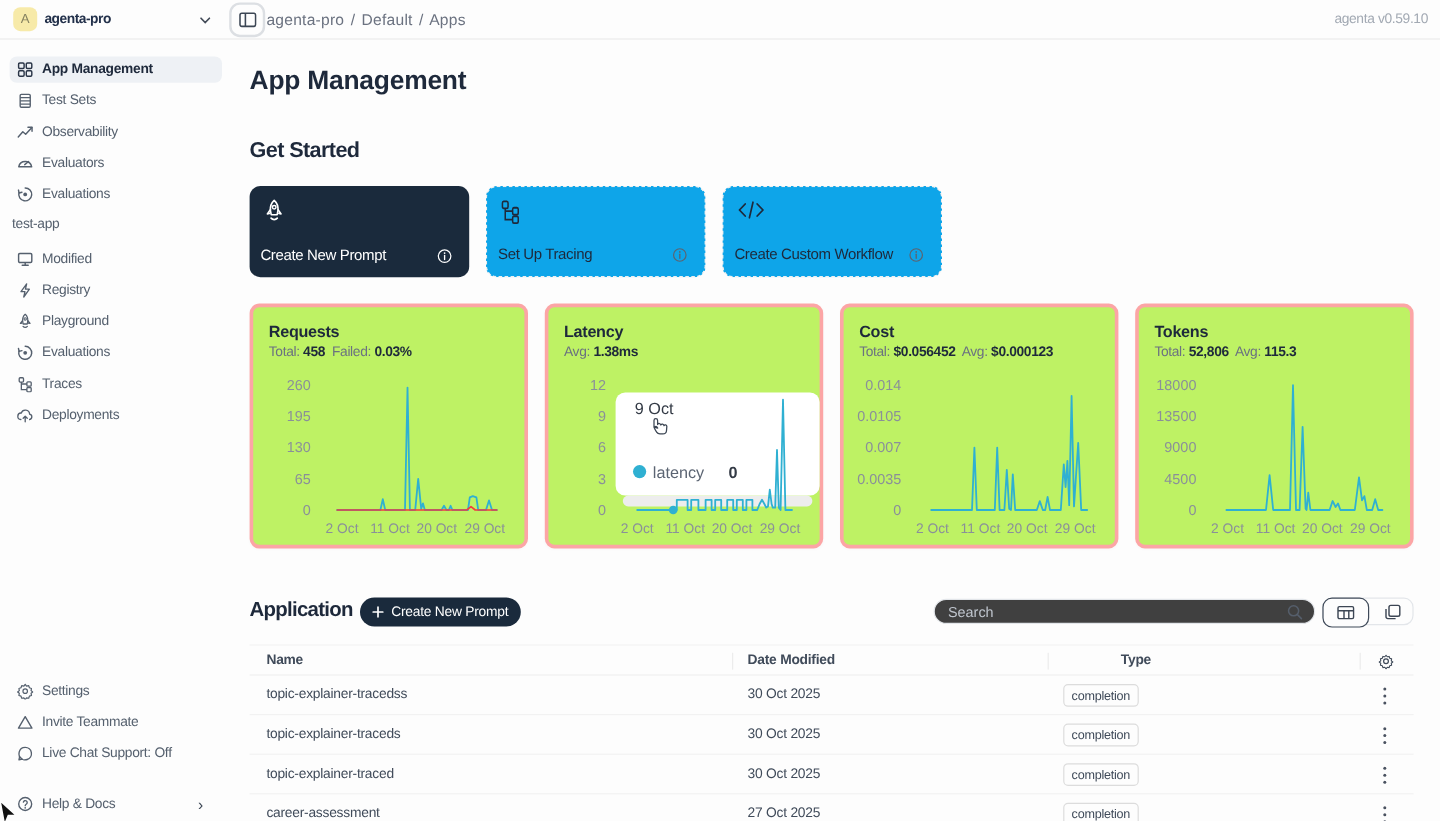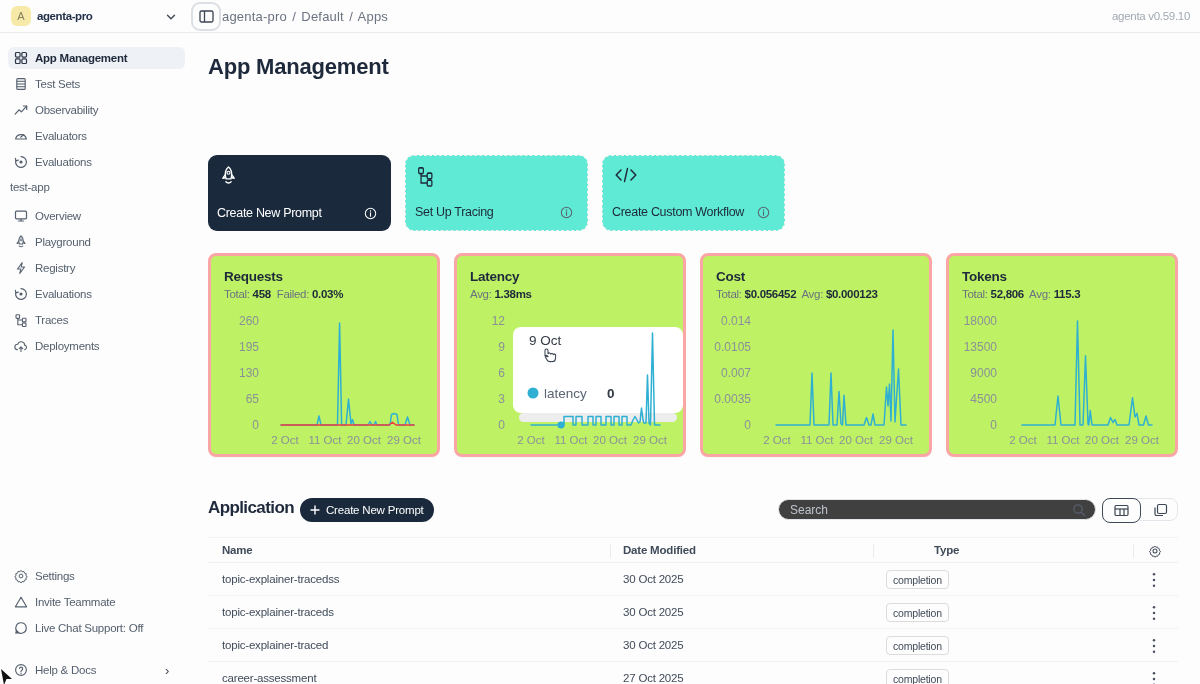--- a/index.html
+++ b/index.html
@@ -19,21 +19,21 @@
 .nav-item svg { flex:0 0 14px; margin-right:7px; }
 .nav-item.sel { background:#eef1f5; color:#1e293b; font-weight:600; }
 .nav-label { padding:0 2px; margin:8px 0 12px 0; color:#55606e; font-size:11.5px; letter-spacing:-0.25px; }
 #botnav { position:absolute; left:8px; bottom:3px; width:177px; }
 
 #main { position:absolute; left:208px; top:33px; width:970px; }
 h1 { font-size:22px; font-weight:bold; color:#1e293b; margin-top:21px; letter-spacing:-0.2px; }
 h2 { font-size:18px; font-weight:bold; color:#1e293b; margin-top:35px; letter-spacing:-0.5px; }
 
 #gscards { position:absolute; left:0; top:122px; display:flex; }
-.gcard { width:183px; height:76px; border-radius:9px; margin-right:14px; position:relative; border:1px dashed #eeeeee; background:#5eead4; }
+.gcard { width:183px; height:76px; border-radius:9px; margin-right:14px; position:relative; border:1px dashed #eeeeee; background:#0ea5e9; }
 .gcard.dark { background:#1a2a3c; border:none; }
 .gcard .gicon { position:absolute; left:11px; top:10px; }
 .gcard .grow { position:absolute; left:9px; right:14px; bottom:11px; display:flex; align-items:center; justify-content:space-between; font-size:12.5px; font-weight:500; color:#1e293b; letter-spacing:-0.3px; }
 .gcard.dark .grow { color:#fff; }
 
 #stats { position:absolute; left:0; top:220px; display:flex; }
 .scard { width:232px; height:204px; border:3px solid #fca5a5; border-radius:8px; background:#bef264; margin-right:14px; position:relative; box-shadow:0 1px 2px rgba(0,0,0,0.02); }
 .scard .stitle { position:absolute; left:13px; top:13px; font-size:13.5px; font-weight:bold; color:#1e293b; letter-spacing:-0.25px; }
 .scard .ssub { position:absolute; left:13px; top:32px; font-size:11.5px; color:#6b7280; letter-spacing:-0.3px; }
 .scard .ssub b { color:#1e293b; font-weight:600;margin-top:20px; }
@@ -123,40 +123,40 @@
       </svg>
       <span>Evaluations</span>
     </div>
   <div class="nav-label">test-app</div>
   <div class="nav-item">
       <svg width="14" height="14" viewBox="0 0 14 14">
         <rect x="1.5" y="2.2" width="11" height="7.6" rx="1" fill="none" stroke="#55606e" stroke-width="1.2"></rect>
         <line x1="4.5" y1="12" x2="9.5" y2="12" stroke="#55606e" stroke-width="1.2" stroke-linecap="round"></line>
         <line x1="7" y1="9.8" x2="7" y2="12" stroke="#55606e" stroke-width="1.2"></line>
       </svg>
-      <span>Overview</span>
+      <span>Modified</span>
+    </div>
+  <div class="nav-item">
+      <svg width="14" height="14" viewBox="0 0 14 14">
+        <path d="M8.2 1.5 L3.5 8 H6.8 L5.8 12.5 L10.5 6 H7.2 Z" fill="none" stroke="#55606e" stroke-width="1.1" stroke-linejoin="round"></path>
+      </svg>
+      <span>Registry</span>
     </div>
   <div class="nav-item">
       <svg width="14" height="14" viewBox="0 0 14 14">
         <path d="M7 0.9 C5.3 2.4 4.6 4.6 4.9 6.9 L5.3 9 h3.4 l0.4-2.1 C9.4 4.6 8.7 2.4 7 0.9 Z" fill="none" stroke="#55606e" stroke-width="1.05" stroke-linejoin="round"></path>
         <path d="M4.9 5.9 L3 8.5 L4.7 8.2" fill="none" stroke="#55606e" stroke-width="1.05" stroke-linejoin="round"></path>
         <path d="M9.1 5.9 L11 8.5 L9.3 8.2" fill="none" stroke="#55606e" stroke-width="1.05" stroke-linejoin="round"></path>
         <circle cx="7" cy="4.8" r="1" fill="none" stroke="#55606e" stroke-width="0.9"></circle>
         <path d="M5.2 11 a2.4 2.4 0 0 0 3.6 0" fill="none" stroke="#55606e" stroke-width="1.05" stroke-linecap="round"></path>
       </svg>
       <span>Playground</span>
     </div>
   <div class="nav-item">
       <svg width="14" height="14" viewBox="0 0 14 14">
-        <path d="M8.2 1.5 L3.5 8 H6.8 L5.8 12.5 L10.5 6 H7.2 Z" fill="none" stroke="#55606e" stroke-width="1.1" stroke-linejoin="round"></path>
-      </svg>
-      <span>Registry</span>
-    </div>
-  <div class="nav-item">
-      <svg width="14" height="14" viewBox="0 0 14 14">
         <path d="M7 1.6 a5.4 5.4 0 1 1 -5.2 4" fill="none" stroke="#55606e" stroke-width="1.2" stroke-linecap="round"></path>
         <circle cx="7" cy="7" r="1.6" fill="#55606e"></circle>
         <path d="M1.4 3.4 L1.9 5.8 L4.3 5.2" fill="none" stroke="#55606e" stroke-width="1.2" stroke-linecap="round" stroke-linejoin="round"></path>
       </svg>
       <span>Evaluations</span>
     </div>
   <div class="nav-item">
       <svg width="14" height="14" viewBox="0 0 14 14">
         <rect x="2" y="1.8" width="3.6" height="3.6" rx="0.8" fill="none" stroke="#55606e" stroke-width="1.1"></rect>
         <rect x="8.4" y="5.2" width="3.6" height="3.6" rx="0.8" fill="none" stroke="#55606e" stroke-width="1.1"></rect>
@@ -199,20 +199,21 @@
           <circle cx="7" cy="10.2" r="0.7" fill="#55606e"></circle>
         </svg>
         <span>Help &amp; Docs</span>
         <span style="margin-left:auto;margin-right:10px;color:#3c4654;font-size:13px;">›</span>
       </div>
   </div>
 </div>
 
 <div id="main">
   <h1>App Management</h1>
+  <h2>Get Started</h2>
   <div id="gscards">
     <div class="gcard dark">
       <div class="gicon"><svg width="19" height="25" viewBox="0 0 16 20">
             <path d="M8 1.2 C5.9 3 5.1 5.7 5.4 8.5 L5.9 11.2 h4.2 l0.5-2.7 C10.9 5.7 10.1 3 8 1.2 Z" fill="none" stroke="#fff" stroke-width="1.15" stroke-linejoin="round"></path>
             <path d="M5.5 7.4 L3.2 10.6 L5.2 10.2" fill="none" stroke="#fff" stroke-width="1.15" stroke-linejoin="round"></path>
             <path d="M10.5 7.4 L12.8 10.6 L10.8 10.2" fill="none" stroke="#fff" stroke-width="1.15" stroke-linejoin="round"></path>
             <circle cx="8" cy="6" r="1.25" fill="none" stroke="#fff" stroke-width="1"></circle>
             <path d="M5.8 13.6 a2.9 2.9 0 0 0 4.4 0" fill="none" stroke="#fff" stroke-width="1.15" stroke-linecap="round"></path>
           </svg></div>
       <div class="grow">

